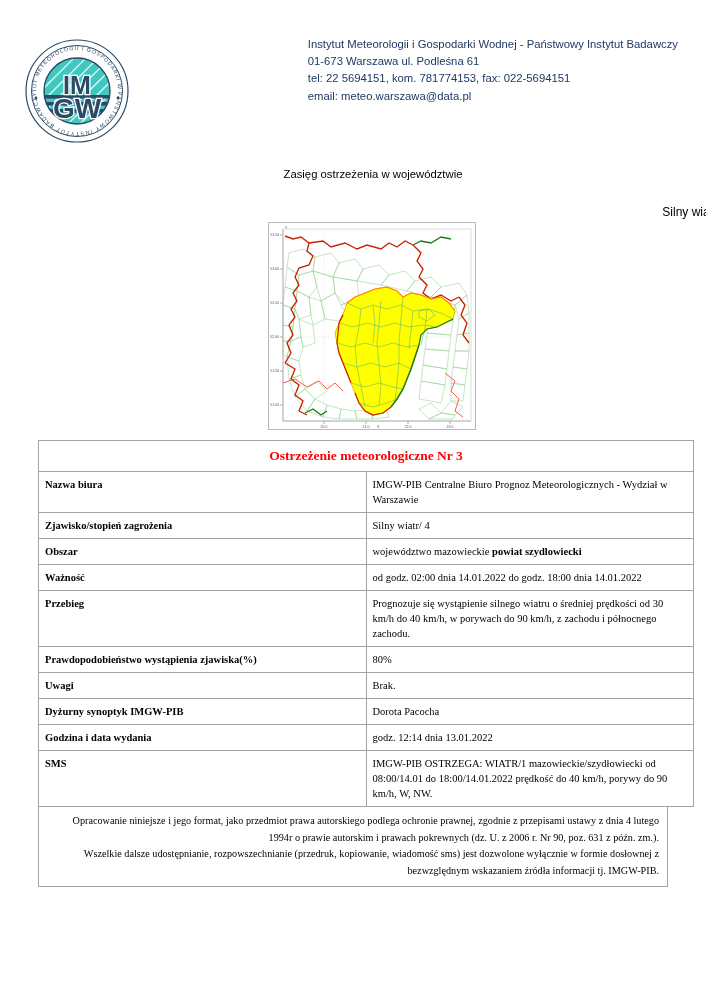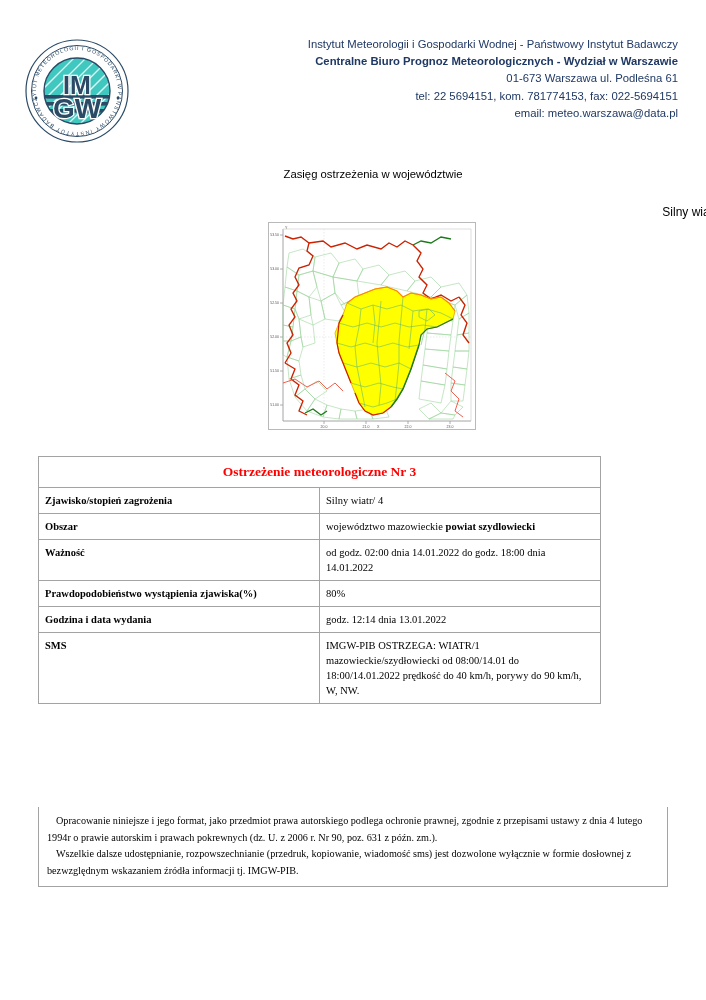--- a/index.html
+++ b/index.html
@@ -28,21 +28,21 @@
     position: absolute;
     left: 24px;
     top: 8px;
     width: 106px;
     height: 106px;
   }
   .header-text {
     position: absolute;
     right: 28px;
     top: 6px;
-    text-align: right;
+    text-align: left;
     font-family: "Liberation Sans", sans-serif;
     color: #1f3864;
     font-size: 11.3px;
     line-height: 17.2px;
   }
   .header-text .bold {
     font-weight: bold;
   }
 
   
@@ -81,26 +81,25 @@
   }
   .map-frame svg {
     display: block;
   }
 
   
   .warning-table {
     position: absolute;
     left: 38px;
     top: 440px;
-    width: 563px;
+    width: 656px;
     border-collapse: collapse;
     font-family: "Liberation Serif", serif;
     font-size: 10.5px;
     table-layout: fixed;
-    margin-top: 16px;
   }
   .warning-table td {
     border: 1px solid #a3a3a3;
     padding: 5px 6px 5px 6px;
     vertical-align: top;
     line-height: 15px;
   }
   .warning-table td.label {
     width: 165px;
     font-weight: bold;
@@ -119,20 +118,21 @@
     position: absolute;
     left: 38px;
     width: 630px;
     box-sizing: border-box;
     border: 1px solid #a3a3a3;
     border-top: none;
     font-family: "Liberation Serif", serif;
     font-size: 10.2px;
     line-height: 16.5px;
     padding: 6px 8px 7px 8px;
+    text-align: right;
   }
   .footer-note p {
     margin: 0;
     text-indent: 9px;
   }
 </style>
 </head>
 <body>
 
 <div class="header">
@@ -174,21 +174,20 @@
       <text font-family="Liberation Sans, sans-serif" font-size="5.4" fill="#2b4a66" letter-spacing="1.2">
         <textPath href="#ringBot" startOffset="50%" text-anchor="middle">PAŃSTWOWY INSTYTUT BADAWCZY</textPath>
       </text>
       <circle cx="12" cy="60" r="1.4" fill="#2b4a66"></circle>
       <circle cx="94" cy="60" r="1.4" fill="#2b4a66"></circle>
     </svg>
   </div>
 
   <div class="header-text">
     <div>Instytut Meteorologii i Gospodarki Wodnej - Państwowy Instytut Badawczy</div>
-    <div class="bold">Centralne Biuro Prognoz Meteorologicznych - Wydział w Warszawie</div>
     <div>01-673 Warszawa ul. Podleśna 61</div>
     <div>tel: 22 5694151, kom. 781774153, fax: 022-5694151</div>
     <div>email: meteo.warszawa@data.pl</div>
   </div>
 </div>
 
 <div class="map-section">
   <div class="map-title">Zasięg ostrzeżenia w województwie</div>
   <div class="map-subtitle">Silny wiatr</div>
 
@@ -343,34 +342,50 @@
     </svg>
   </div>
 </div>
 
 <table class="warning-table">
   <tbody>
     <tr>
       <td colspan="2" class="title-cell">Ostrzeżenie meteorologiczne Nr 3</td>
     </tr>
     <tr>
+      <td class="label">Nazwa biura</td>
+      <td>IMGW-PIB Centralne Biuro Prognoz Meteorologicznych - Wydział w Warszawie</td>
+    </tr>
+    <tr>
       <td class="label">Zjawisko/stopień zagrożenia</td>
       <td>Silny wiatr/ 4</td>
     </tr>
     <tr>
       <td class="label">Obszar</td>
       <td><span>województwo mazowieckie </span><span class="bold-inline">powiat szydlowiecki</span></td>
     </tr>
     <tr>
       <td class="label">Ważność</td>
       <td>od godz. 02:00 dnia 14.01.2022 do godz. 18:00 dnia 14.01.2022</td>
     </tr>
     <tr>
+      <td class="label">Przebieg</td>
+      <td>Prognozuje się wystąpienie silnego wiatru o średniej prędkości od 30 km/h do 40 km/h, w porywach do 90 km/h, z zachodu i północnego zachodu.</td>
+    </tr>
+    <tr>
       <td class="label">Prawdopodobieństwo wystąpienia zjawiska(%)</td>
       <td>80%</td>
+    </tr>
+    <tr>
+      <td class="label">Uwagi</td>
+      <td>Brak.</td>
+    </tr>
+    <tr>
+      <td class="label">Dyżurny synoptyk IMGW-PIB</td>
+      <td>Dorota Pacocha</td>
     </tr>
     <tr>
       <td class="label">Godzina i data wydania</td>
       <td>godz. 12:14 dnia 13.01.2022</td>
     </tr>
     <tr>
       <td class="label">SMS</td>
       <td>IMGW-PIB OSTRZEGA: WIATR/1 mazowieckie/szydłowiecki od 08:00/14.01 do 18:00/14.01.2022 prędkość do 40 km/h, porywy do 90 km/h, W, NW.</td>
     </tr>
   </tbody>

